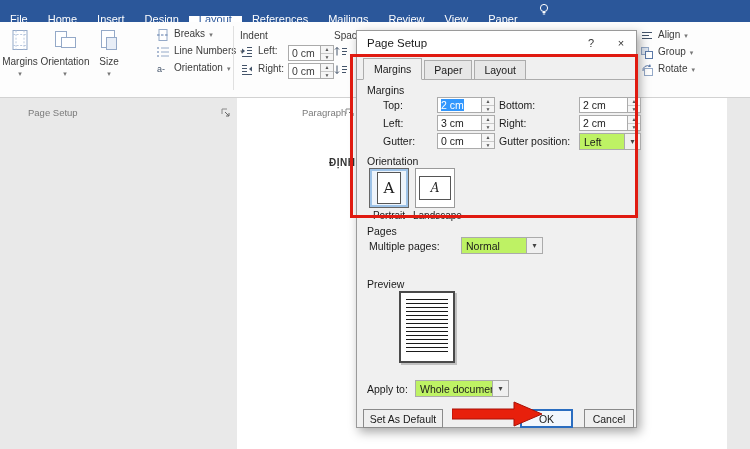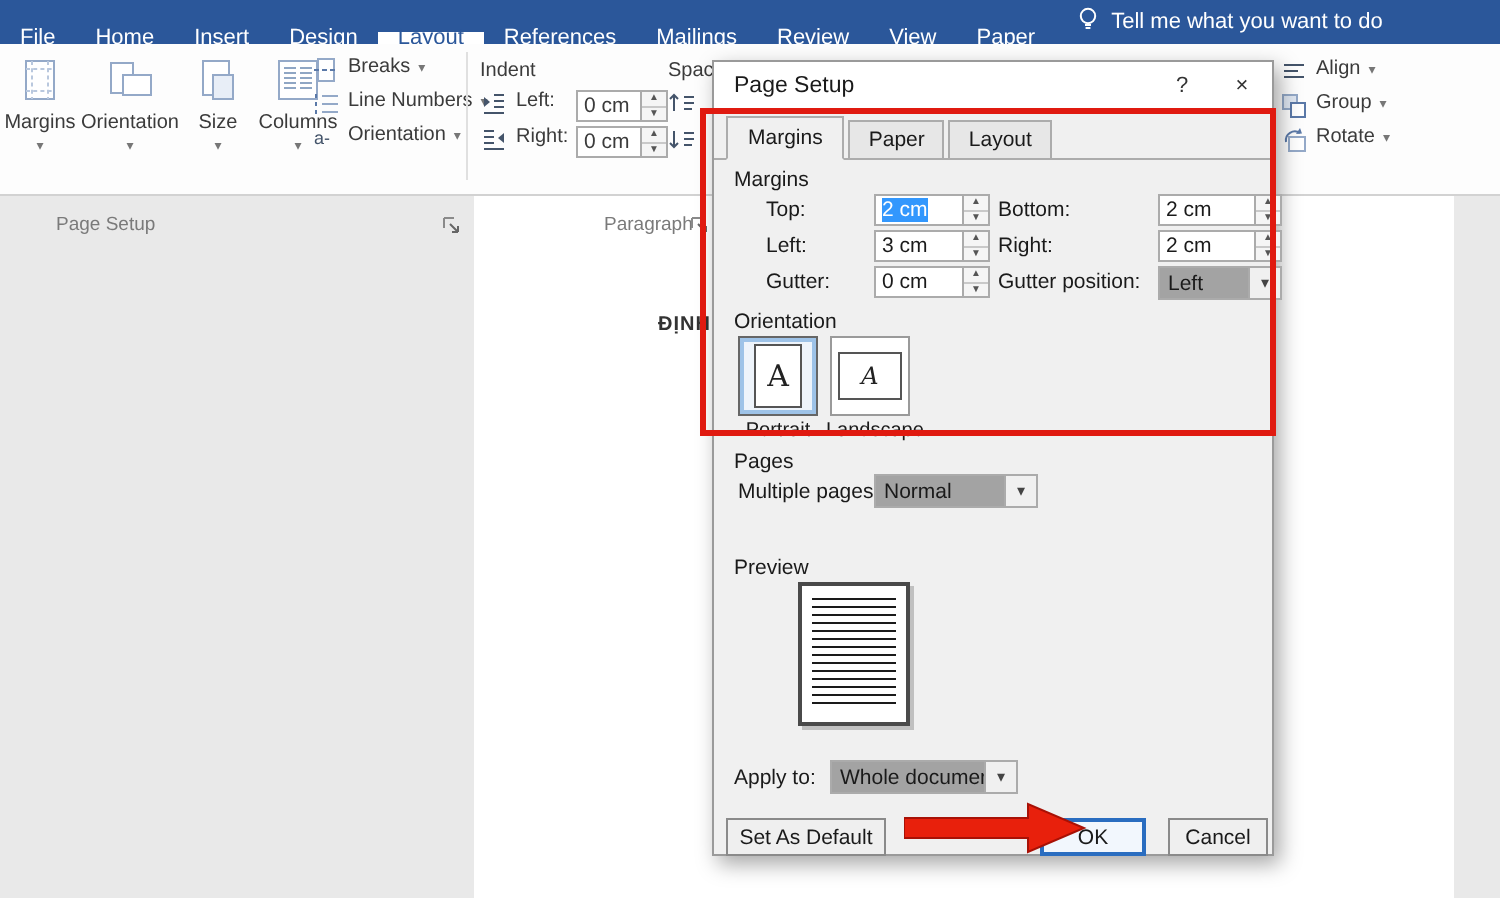--- a/index.html
+++ b/index.html
@@ -29,21 +29,21 @@
 
   
   .spin{display:flex;background:#fff;border:1px solid #ababab;height:16px;box-sizing:border-box;}
   .spin .val{flex:1;font-size:10.5px;padding:1px 0 0 3px;white-space:nowrap;overflow:hidden;}
   .spin .btns{width:12px;border-left:1px solid #ababab;display:flex;flex-direction:column;background:#f5f5f5;}
   .spin .btns span{flex:1;font-size:5px;line-height:7px;text-align:center;color:#555;}
   .spin .btns span:first-child{border-bottom:1px solid #c9c9c9;}
   .spin .btns .up::after{content:"▲";}
   .spin .btns .dn::after{content:"▼";}
   .sel{background:#3297fd;color:#fff;}
-  .combo{display:flex;background:#a3a3a3;border:1px solid #ababab;height:17px;box-sizing:border-box;}
+  .combo{display:flex;background:#bef264;border:1px solid #ababab;height:17px;box-sizing:border-box;}
   .combo .val{flex:1;font-size:10.5px;padding:2px 0 0 4px;white-space:nowrap;overflow:hidden;}
   .combo .cbtn{width:15px;background:#f0f0f0;border-left:1px solid #ababab;display:flex;
                align-items:center;justify-content:center;font-size:8px;color:#444;}
   .combo .cbtn::after{content:"▾";}
 
   
   .docarea{position:absolute;top:98px;left:0;width:750px;height:351px;background:#e9e9e9;}
   .page{position:absolute;left:237px;top:0;width:490px;height:351px;background:#fff;}
   .heading{position:absolute;left:329px;top:157px;font-weight:bold;font-size:10px;color:#333;
            letter-spacing:.5px;z-index:1;}
@@ -96,21 +96,20 @@
   <div class="tab">References</div>
   <div class="tab">Mailings</div>
   <div class="tab">Review</div>
   <div class="tab">View</div>
   <div class="tab">Paper</div>
   <div class="tellme">
     <span><svg width="12" height="14" viewBox="0 0 12 14">
           <circle cx="6" cy="5" r="3.6" fill="none" stroke="#fff"></circle>
           <path d="M4.5 9.5h3M4.8 11h2.4" stroke="#fff" fill="none"></path>
         </svg></span>
-    <span>Tell me what you want to do</span>
   </div>
 </div>
 
 <div class="ribbon">
 
   <div class="bigbtn" style="left:2px;width:36px;">
     <span class="ic">
         <svg width="24" height="24" viewBox="0 0 24 24">
           <rect x="5" y="2.5" width="14" height="19" fill="#fff" stroke="#94a9c8"></rect>
           <path d="M8 2.5V21.5M16 2.5V21.5M5 6.5H19M5 17.5H19" stroke="#b9c8de" fill="none" stroke-dasharray="2 1.6"></path>
@@ -130,30 +129,20 @@
     <span class="caret"></span>
   </div>
   <div class="bigbtn" style="left:92px;width:34px;">
     <span class="ic">
         <svg width="24" height="24" viewBox="0 0 24 24">
           <rect x="4.5" y="2.5" width="13" height="17" fill="#fff" stroke="#94a9c8"></rect>
           <rect x="9.5" y="9.5" width="10" height="12" fill="#e8eef7" stroke="#94a9c8"></rect>
         </svg>
       </span>
     <span class="lbl">Size</span>
-    <span class="caret"></span>
-  </div>
-  <div class="bigbtn" style="left:128px;width:42px;">
-    <span class="ic">
-        <svg width="24" height="24" viewBox="0 0 24 24">
-          <rect x="2.5" y="2.5" width="19" height="19" fill="#fff" stroke="#94a9c8"></rect>
-          <path d="M5 6h6M5 8.5h6M5 11h6M5 13.5h6M5 16h6M13 6h6M13 8.5h6M13 11h6M13 13.5h6M13 16h6" stroke="#8fa6c4" fill="none"></path>
-        </svg>
-      </span>
-    <span class="lbl">Columns</span>
     <span class="caret"></span>
   </div>
 
   <div class="smallbtn" style="left:156px;top:6px;">
     <span><svg width="14" height="14" viewBox="0 0 14 14">
           <rect x="3" y="1.5" width="8" height="11" fill="#fff" stroke="#94a9c8"></rect>
           <path d="M1 7h12" stroke="#5b79a8" fill="none" stroke-dasharray="2.5 1.5"></path>
         </svg></span>
     <span>Breaks</span>
     <span class="caret"></span>
@@ -325,21 +314,21 @@
     <span class="opage">A</span>
   </div>
   <div class="orientbox" style="left:58px;top:137px;">
     <span class="opage land">A</span>
   </div>
   <div class="orientlbl" style="left:10px;top:179px;">Portrait</div>
   <div class="orientlbl" style="left:56px;top:179px;">Landscape</div>
 
   <div class="seclabel" style="top:194px;">Pages</div>
   <div style="position:absolute;left:12px;top:209px;">Multiple pages:</div>
-  <div class="combo" style="position:absolute;left:80px;top:206px;width:82px;">
+  <div class="combo" style="position:absolute;left:104px;top:206px;width:82px;">
     <span class="val">Normal</span>
     <span class="cbtn"></span>
   </div>
 
   <div class="seclabel" style="top:247px;">Preview</div>
   <div class="pvframe">
     <div class="pvlines"></div>
   </div>
 
   <div style="position:absolute;left:10px;top:352px;">Apply to:</div>

